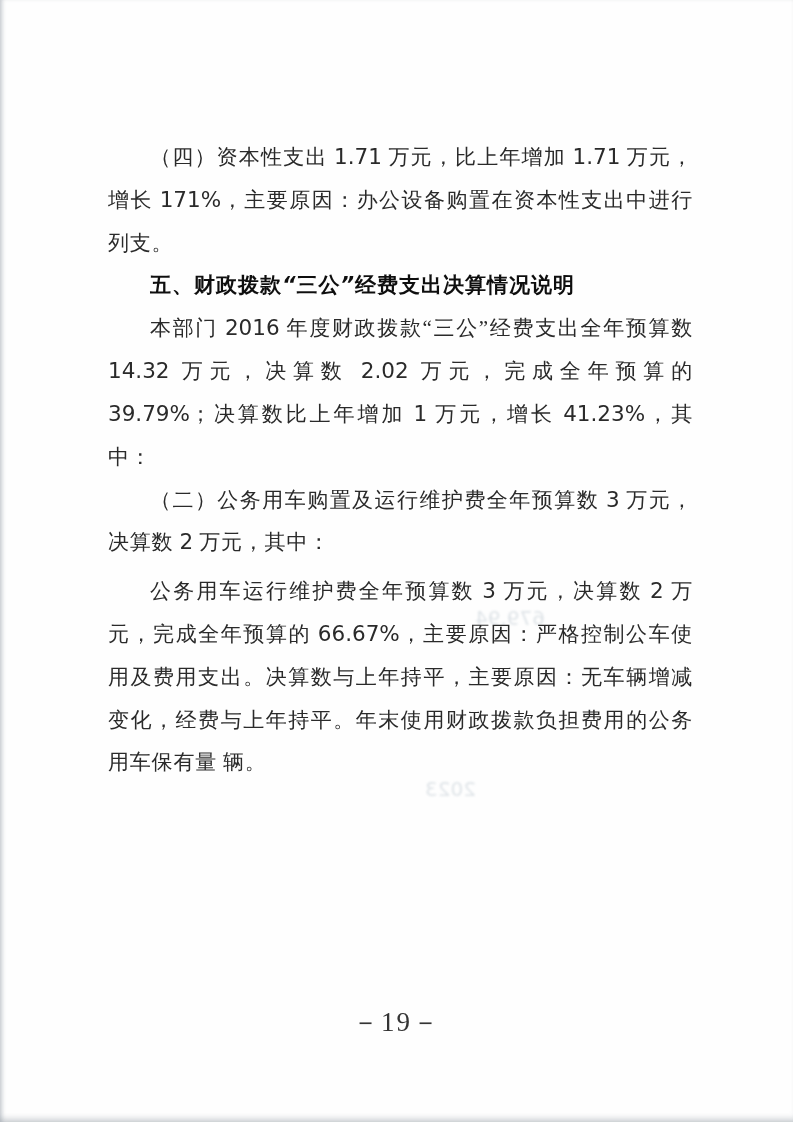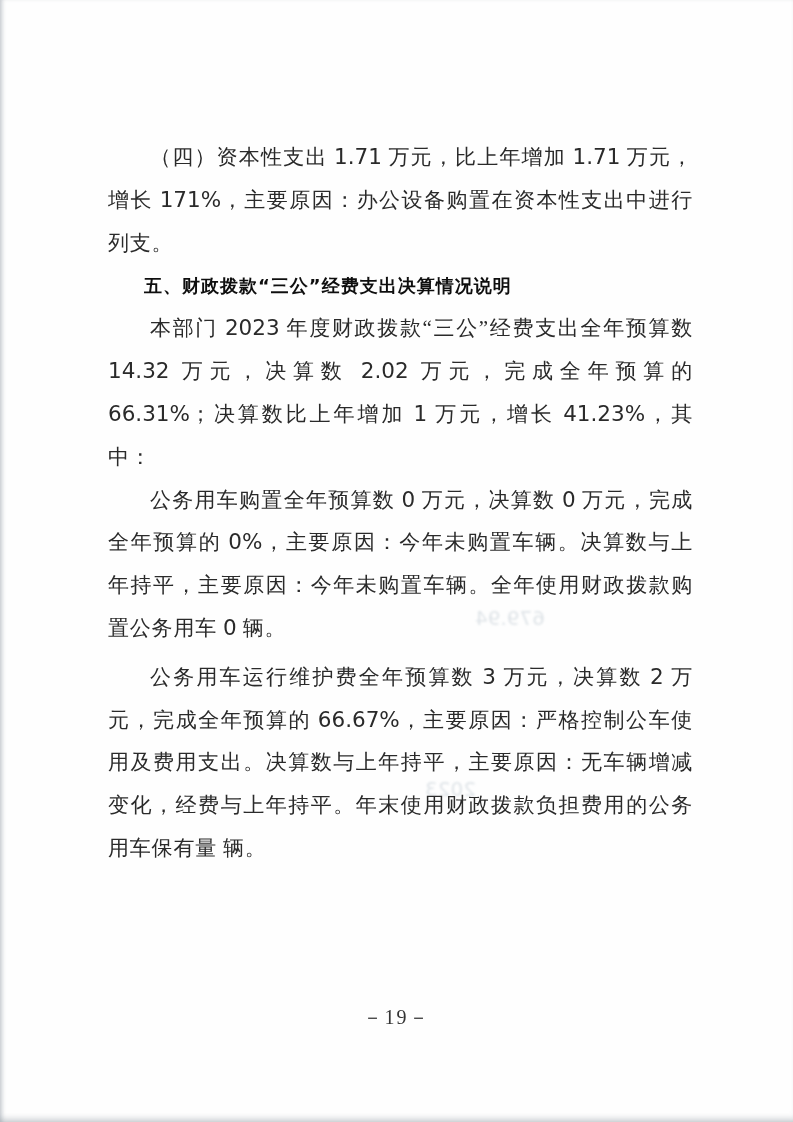--- a/index.html
+++ b/index.html
@@ -35,41 +35,42 @@
     text-indent: 2em;
     letter-spacing: 0.8px;
     margin: 0;
   }
   .para.gap-above {
     margin-top: 6px;
   }
   .heading {
     font-family: "DejaVu Sans", "Liberation Sans", sans-serif;
     font-weight: 700;
-    font-size: 18px;
+    font-size: 21px;
     line-height: 43px;
     color: #0e0e0e;
     text-indent: 2em;
     letter-spacing: 1px;
     margin: 0;
+    font-style: italic;
   }
   
   .num {
     font-family: "DejaVu Sans", "Liberation Sans", sans-serif;
     letter-spacing: 0;
     font-size: 21.5px;
   }
   .footer {
     position: absolute;
     left: 0;
     right: 0;
     top: 1004px;
     text-align: center;
     font-family: "Liberation Serif", "DejaVu Serif", serif;
-    font-size: 20px;
+    font-size: 27px;
     letter-spacing: 2px;
     color: #343434;
   }
   
   .ghost {
     position: absolute;
     transform: scaleX(-1);
     color: #b9c4cd;
     opacity: 0.45;
     filter: blur(1px);
@@ -87,25 +88,25 @@
 
   <span class="ghost ghost-1">679.94</span>
   <span class="ghost ghost-2">2023</span>
 
   <div class="content">
 
     <p class="para autonum">（四）资本性支出 <span class="num">1.71</span> 万元，比上年增加 <span class="num">1.71</span> 万元，增长 <span class="num">171%</span>，主要原因：办公设备购置在资本性支出中进行列支。</p>
 
     <h2 class="heading">五、财政拨款“三公”经费支出决算情况说明</h2>
 
-    <p class="para autonum">本部门 <span class="num">2023</span> 年度财政拨款“三公”经费支出全年预算数 <span class="num">14.32</span> 万元，决算数 <span class="num">2.02</span> 万元，完成全年预算的 <span class="num">66.31%</span>；决算数比上年增加 <span class="num">1</span> 万元，增长 <span class="num">41.23%</span>，其中：</p>
+    <p class="para autonum">本部门 <span class="num">2016</span> 年度财政拨款“三公”经费支出全年预算数 <span class="num">14.32</span> 万元，决算数 <span class="num">2.02</span> 万元，完成全年预算的 <span class="num">39.79%</span>；决算数比上年增加 <span class="num">1</span> 万元，增长 <span class="num">41.23%</span>，其中：</p>
 
 
+    <p class="para autonum">（二）公务用车购置及运行维护费全年预算数 <span class="num">3</span> 万元，决算数 <span class="num">2</span> 万元，其中：</p>
 
-    <p class="para autonum">公务用车购置全年预算数 <span class="num">0</span> 万元，决算数 <span class="num">0</span> 万元，完成全年预算的 <span class="num">0%</span>，主要原因：今年未购置车辆。决算数与上年持平，主要原因：今年未购置车辆。全年使用财政拨款购置公务用车 <span class="num">0</span> 辆。</p>
 
     <p class="para autonum gap-above">公务用车运行维护费全年预算数 <span class="num">3</span> 万元，决算数 <span class="num">2</span> 万元，完成全年预算的 <span class="num">66.67%</span>，主要原因：严格控制公车使用及费用支出。决算数与上年持平，主要原因：无车辆增减变化，经费与上年持平。年末使用财政拨款负担费用的公务用车保有量  辆。</p>
 
   </div>
 
   <div class="footer">－19－</div>
 
 </div>
 
 </body></html>

